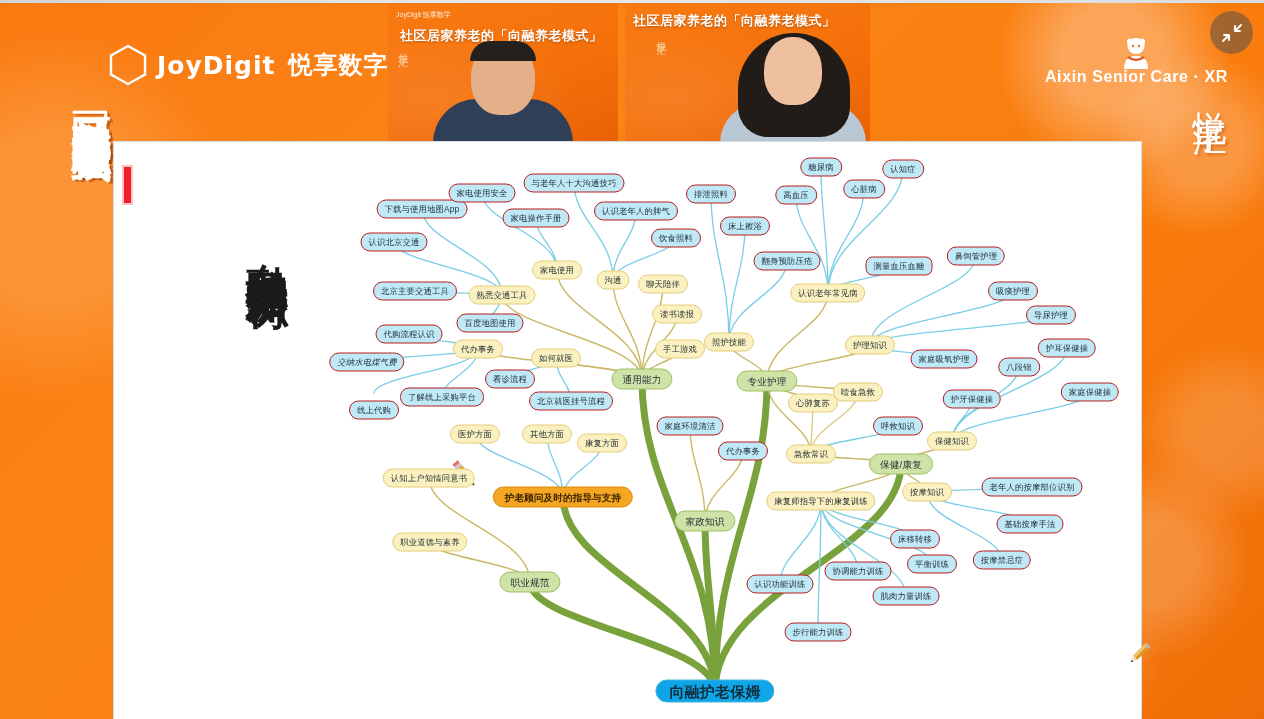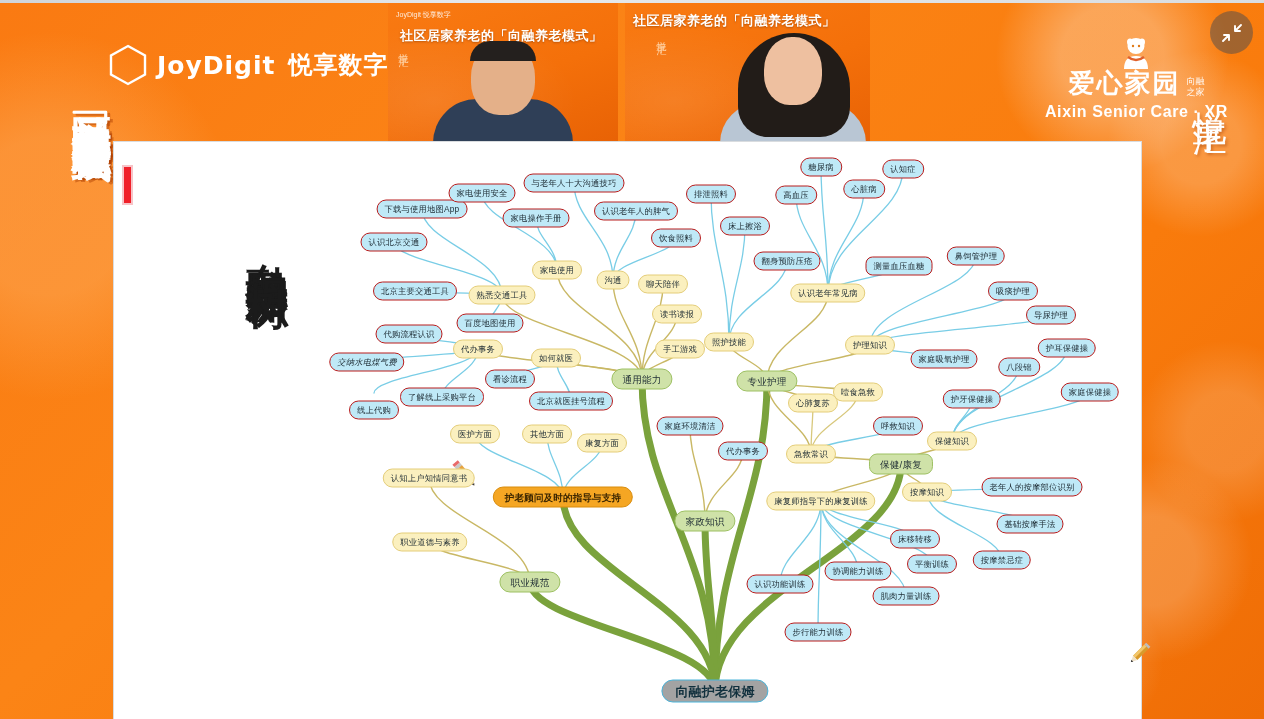--- a/index.html
+++ b/index.html
@@ -151,21 +151,21 @@
     padding: 3px 7px;
     font-size: 8.3px;
     line-height: 11px;
     white-space: nowrap;
     letter-spacing: .2px;
     color: #1d2b33;
   }
   .node.leaf   { background:#bfe9f7; border:1px solid #b91c1c; }
   .node.mid    { background:#fbf0bf; border:1px solid #e4cd79; }
   .node.branch { background:#cfe2a8; border:1px solid #9dc062; font-size:9.6px; padding:4px 10px; border-radius:13px; }
-  .node.root   { background:#a3a3a3; border:1px solid #4ab4da; font-size:13px; font-weight:700; padding:5px 13px; border-radius:15px; color:#11303d;}
+  .node.root   { background:#0ea5e9; border:1px solid #4ab4da; font-size:15px; font-weight:700; padding:5px 13px; border-radius:15px; color:#11303d;}
   .node.accent { background:#f5a623; border:1px solid #d98c0c; font-size:9.5px; font-weight:700; padding:4px 11px; border-radius:13px; color:#3a2500;}
 
   #pencil-deco { position:absolute; left:335px; top:317px; width:32px; height:32px; transform: rotate(0deg); }
   #pencil-cursor { position:absolute; left:1123px; top:640px; width:30px; height:30px; }
 </style>
 </head>
 <body>
 
 <div id="stage">
 
@@ -184,27 +184,20 @@
   <div class="logo-right">
     <svg width="42" height="34" viewBox="0 0 42 34" style="margin-bottom:-4px;">
       <ellipse cx="21" cy="10" rx="8.5" ry="8" fill="#fff"></ellipse>
       <ellipse cx="15" cy="6" rx="3" ry="3.6" fill="#fff"></ellipse>
       <ellipse cx="27" cy="6" rx="3" ry="3.6" fill="#fff"></ellipse>
       <circle cx="18" cy="10" r="1.2" fill="#e07a18"></circle>
       <circle cx="24" cy="10" r="1.2" fill="#e07a18"></circle>
       <path d="M9 33 q0-13 12-13 q12 0 12 13 z" fill="#fff"></path>
       <path d="M13 21 q8 6 16 0" stroke="#e0602a" stroke-width="2.4" fill="none"></path>
     </svg>
-    <div class="row1">
-      <span class="aixin-cn">爱心家园</span>
-      <span class="aixin-sub">
-        <span>向融</span><br>
-        <span>之家</span>
-      </span>
-    </div>
     <span class="aixin-en">Aixin Senior Care · XR</span>
   </div>
 
   <button id="collapse-btn" title="收起全屏">
     <svg width="22" height="22" viewBox="0 0 22 22">
       <path d="M20 3 L14 9 M14 9 L19 9 M14 9 L14 4" stroke="#fff" stroke-width="1.9" fill="none" stroke-linecap="round"></path>
       <path d="M2 19 L8 13 M8 13 L3 13 M8 13 L8 18" stroke="#fff" stroke-width="1.9" fill="none" stroke-linecap="round"></path>
     </svg>
   </button>
 
@@ -324,21 +317,21 @@
         <polygon points="15,28 18,28 16.5,30" fill="#3a3a3a"></polygon>
         <rect x="13" y="3" width="7" height="3.5" fill="#c9c9c9"></rect>
         <rect x="13" y="0" width="7" height="3" fill="#e96a6a"></rect>
       </g>
     </svg>
 
     <div id="nodes-layer">
         <div class="node root" style="left: 601px; top: 549px;">向融护老保姆</div>
         <div class="node branch" style="left: 528px; top: 237px;">通用能力</div>
         <div class="node branch" style="left: 653px; top: 239px;">专业护理</div>
-        <div class="node branch" style="left: 787px; top: 322px; border-radius: 8px;">保健/康复</div>
+        <div class="node branch" style="left: 787px; top: 322px;">保健/康复</div>
         <div class="node branch" style="left: 591px; top: 379px;">家政知识</div>
         <div class="node branch" style="left: 416px; top: 440px;">职业规范</div>
         <div class="node accent" style="left: 449px; top: 355px;">护老顾问及时的指导与支持</div>
         <div class="node mid" style="left: 388px; top: 153px;">熟悉交通工具</div>
         <div class="node mid" style="left: 443px; top: 128px;">家电使用</div>
         <div class="node mid" style="left: 499px; top: 138px;">沟通</div>
         <div class="node mid" style="left: 549px; top: 142px;">聊天陪伴</div>
         <div class="node mid" style="left: 563px; top: 172px;">读书读报</div>
         <div class="node mid" style="left: 566px; top: 207px;">手工游戏</div>
         <div class="node mid" style="left: 364px; top: 207px;">代办事务</div>

